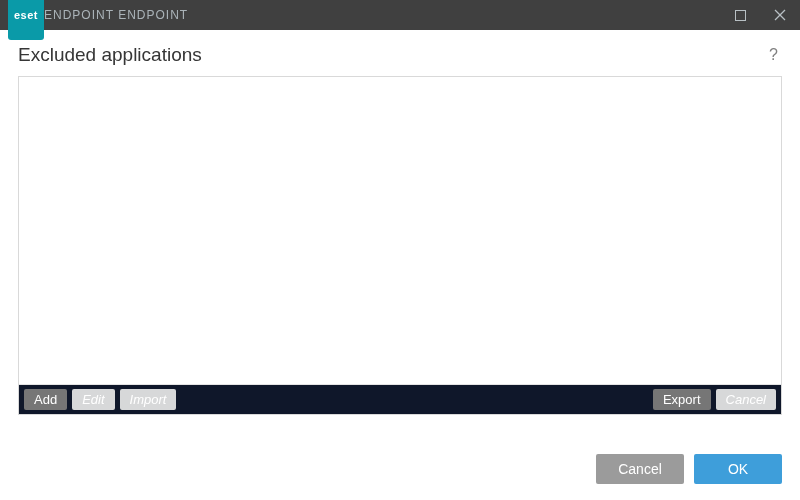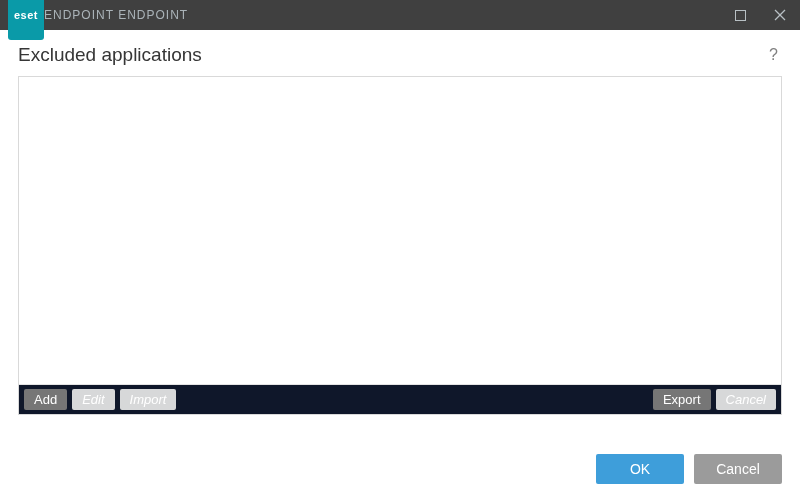--- a/index.html
+++ b/index.html
@@ -168,15 +168,15 @@
       <button class="small-btn disabled">Edit</button>
       <button class="small-btn disabled">Import</button>
       <div class="action-spacer"></div>
       <button class="small-btn enabled">Export</button>
       <button class="small-btn disabled">Cancel</button>
     </div>
   </div>
 </div>
 
 <div class="footer">
+  <button class="big-btn secondary">Cancel</button>
   <button class="big-btn primary">OK</button>
-  <button class="big-btn secondary">Cancel</button>
 </div>
 
 </body></html>

